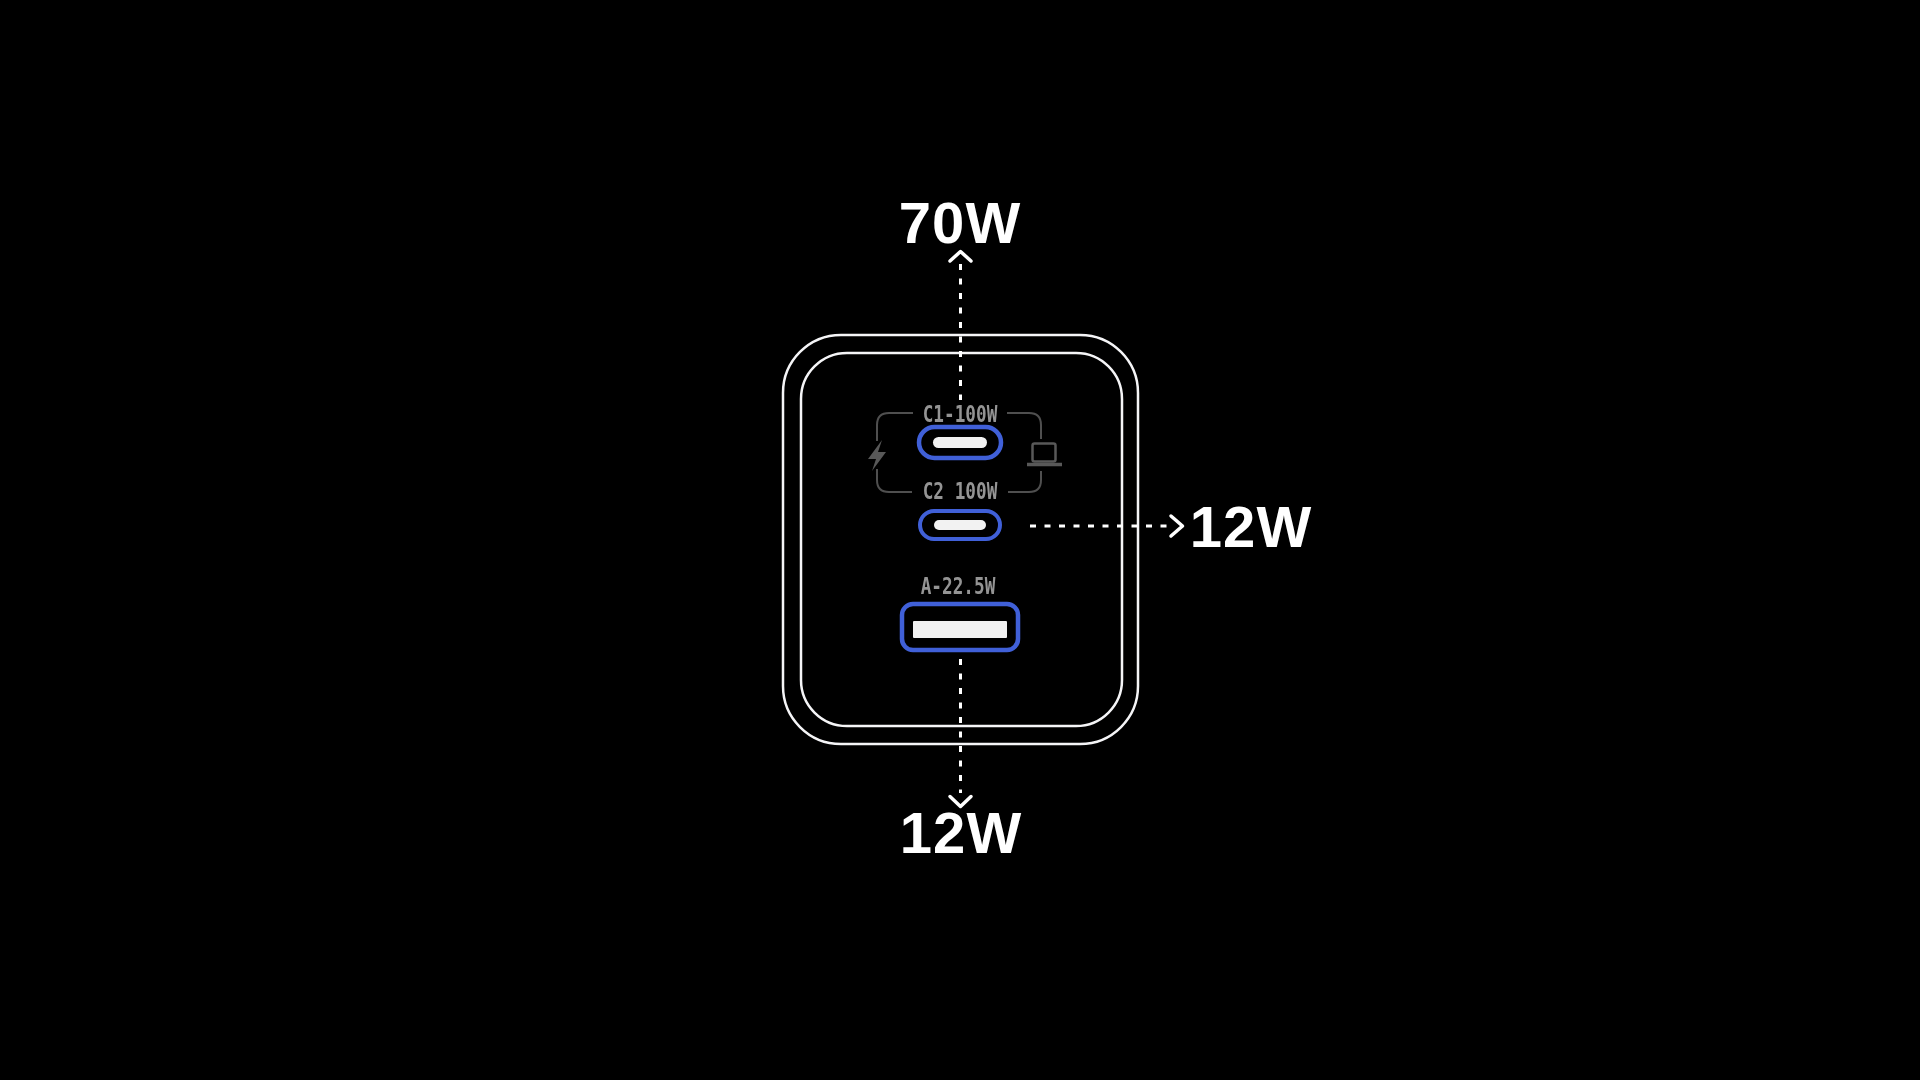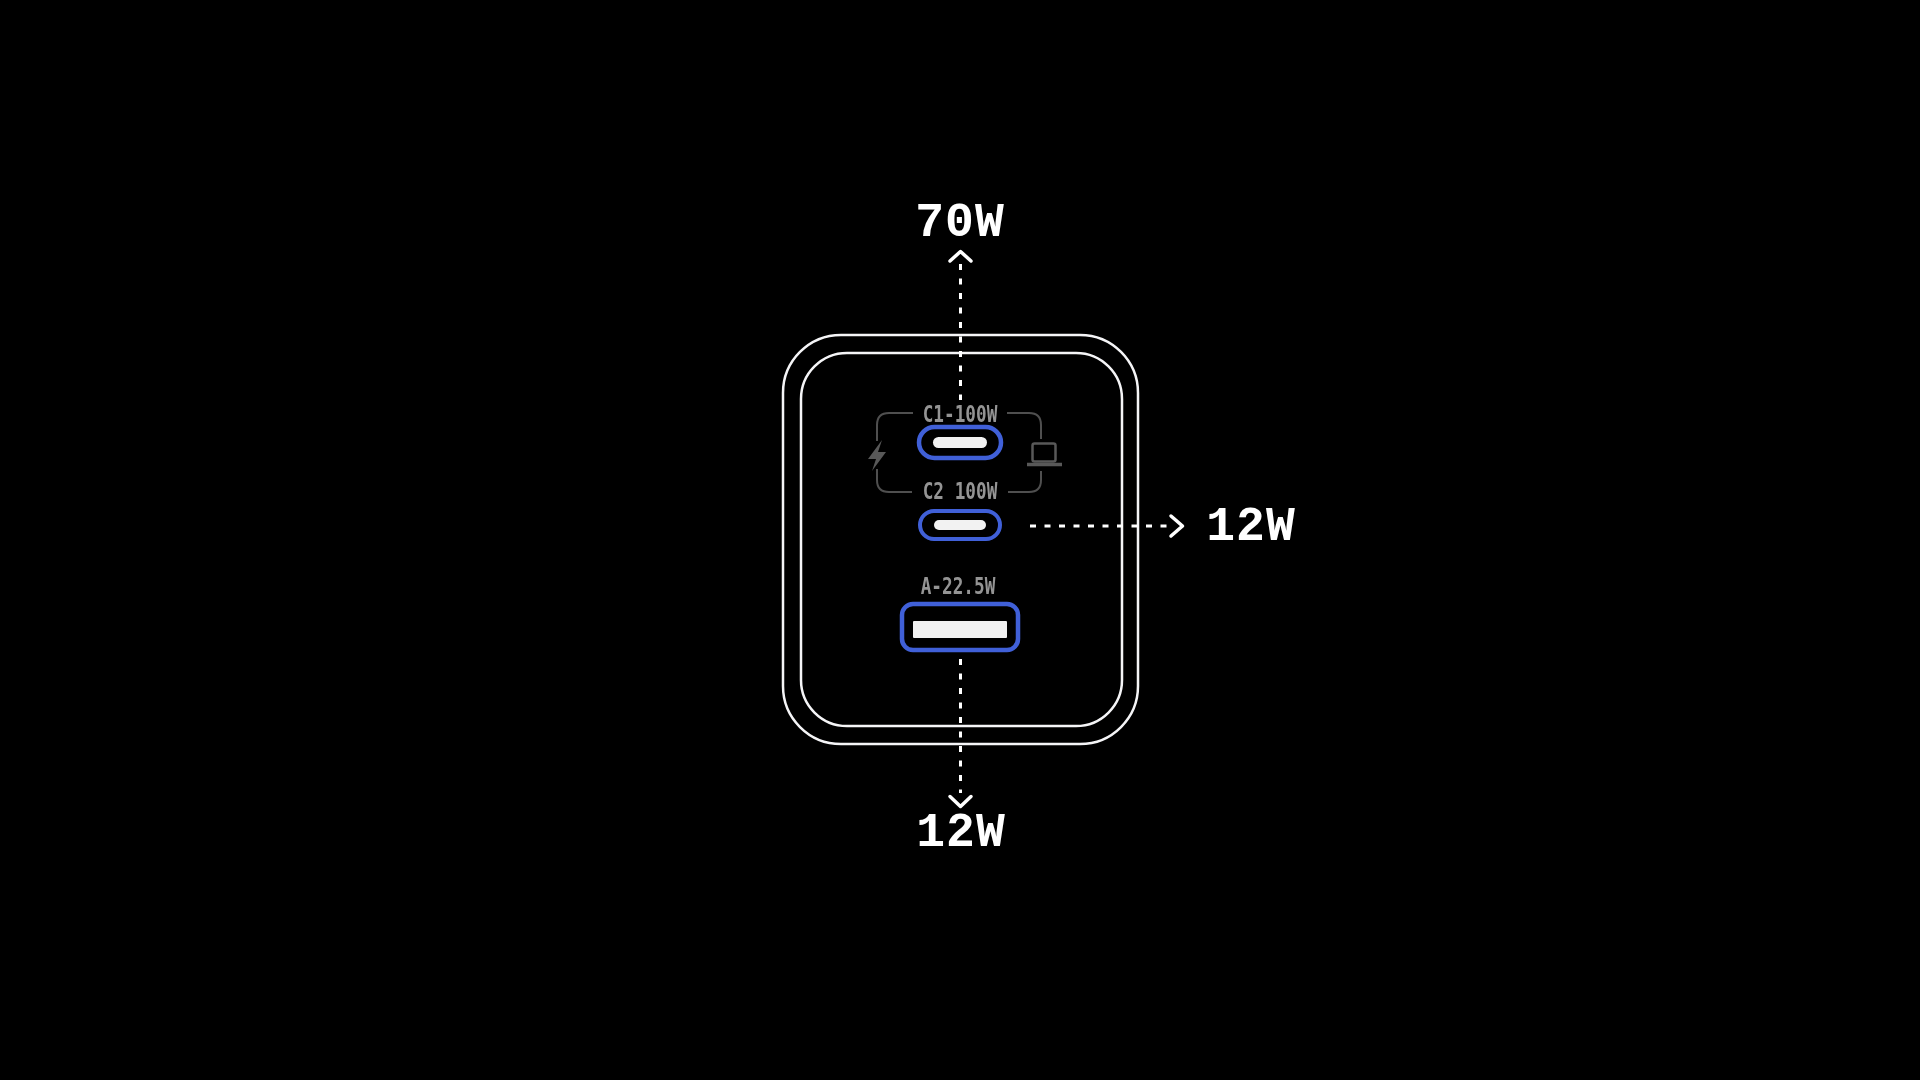--- a/index.html
+++ b/index.html
@@ -14,22 +14,22 @@
   }
   html,body{margin:0;padding:0;background:var(--background);}
   .stage{
     position:relative;width:1920px;height:1080px;
     background:var(--background);overflow:hidden;
     font-family:"Liberation Sans", sans-serif;
   }
   .layer{position:absolute;left:0;top:0;}
   .watt{
     position:absolute;transform:translate(-50%,-50%);
-    color:var(--text-white);font-weight:bold;font-size:48px;
-    letter-spacing:1px;white-space:pre;line-height:1;font-family:Liberation Mono, monospace;
+    color:var(--text-white);font-weight:bold;font-size:58px;
+    letter-spacing:1px;white-space:pre;line-height:1;
   }
   .portlabel{
     position:absolute;transform:translate(-50%,-50%) scaleX(0.77);
     font-family:"DejaVu Sans Mono", monospace;font-weight:bold;
     font-size:23px;color:var(--label-gray);white-space:pre;line-height:1;
   }
   .outline{fill:none;stroke:var(--outline-white);stroke-width:2.5;}
   .bracket{fill:none;stroke:var(--bracket-gray);stroke-width:2;}
   .portframe{fill:none;stroke:var(--accent-blue);}
   .pin{fill:var(--pin-white);stroke:none;}

